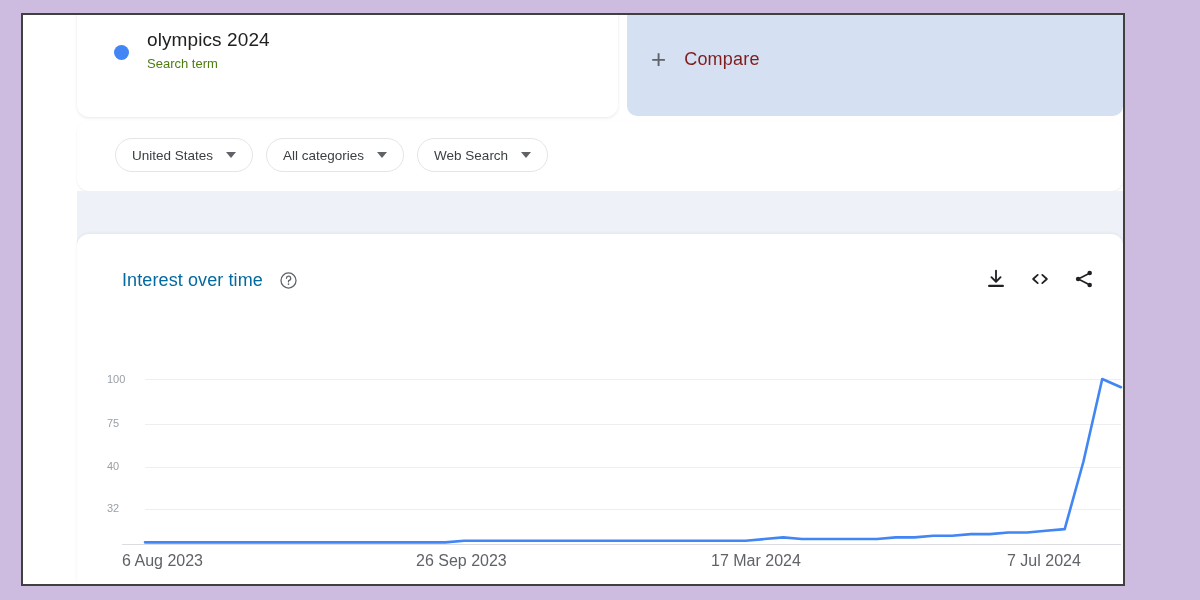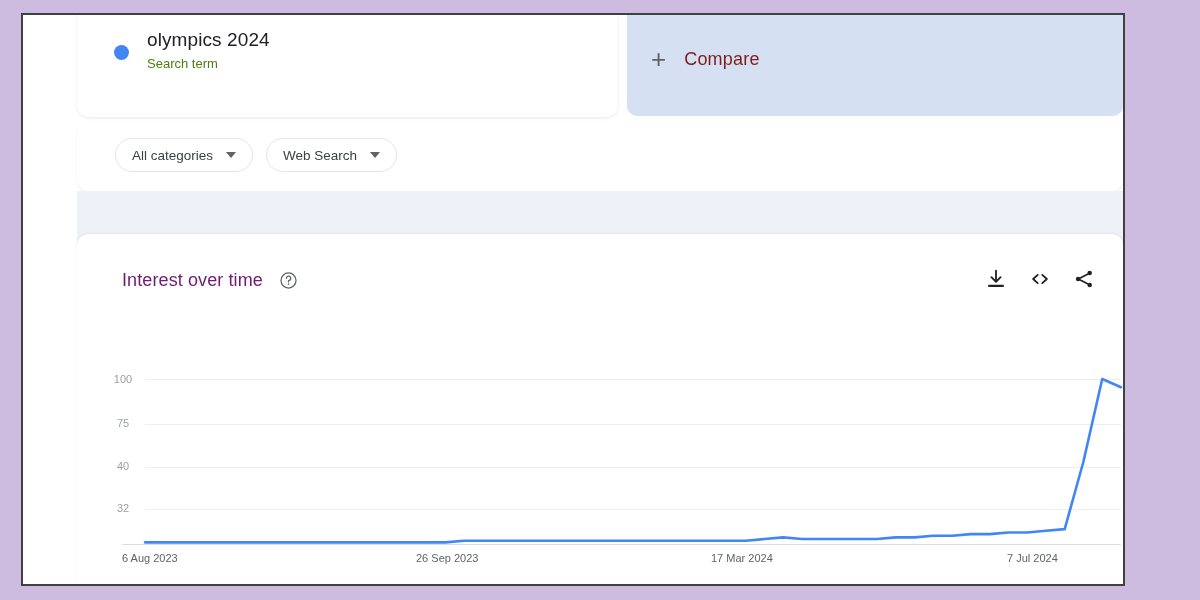--- a/index.html
+++ b/index.html
@@ -177,21 +177,21 @@
     border-top-left-radius: 12px;
     border-top-right-radius: 12px;
     box-shadow: 0 -1px 3px rgba(60,64,67,0.07);
     box-sizing: border-box;
   }
   .chart-title {
     position: absolute;
     left: 45px;
     top: 36px;
     font-size: 18px;
-    color: #701a75;
+    color: #0369a1;
     letter-spacing: 0.1px;
     white-space: nowrap;
   }
   .help-icon {
     position: absolute;
     left: 202px;
     top: 37px;
     width: 19px;
     height: 19px;
     cursor: pointer;
@@ -216,26 +216,26 @@
     position: absolute;
     left: 0;
     top: 0;
     width: 1046px;
     height: 350px;
   }
   .ylabel {
     position: absolute;
     font-size: 11px;
     color: #9aa0a6;
-    text-align: center;
+    text-align: left;
     width: 32px;
   }
   .xlabel {
     position: absolute;
-    font-size: 11px;
+    font-size: 16px;
     color: #5f6368;
     white-space: nowrap;
     top: 318px;
   }
   .gridline {
     position: absolute;
     left: 68px;
     width: 976px;
     height: 1px;
     background: #eceef0;
@@ -274,20 +274,24 @@
           <span class="compare-plus">+</span>
           <span class="compare-label">Compare</span>
         </div>
       </div>
 
     </div>
 
     <div class="filter-bar">
       <div class="chips">
 
+        <div class="chip">
+          <span>United States</span>
+          <span class="caret"></span>
+        </div>
 
 
         <div class="chip">
           <span>All categories</span>
           <span class="caret"></span>
         </div>
 
         <div class="chip">
           <span>Web Search</span>
           <span class="caret"></span>

